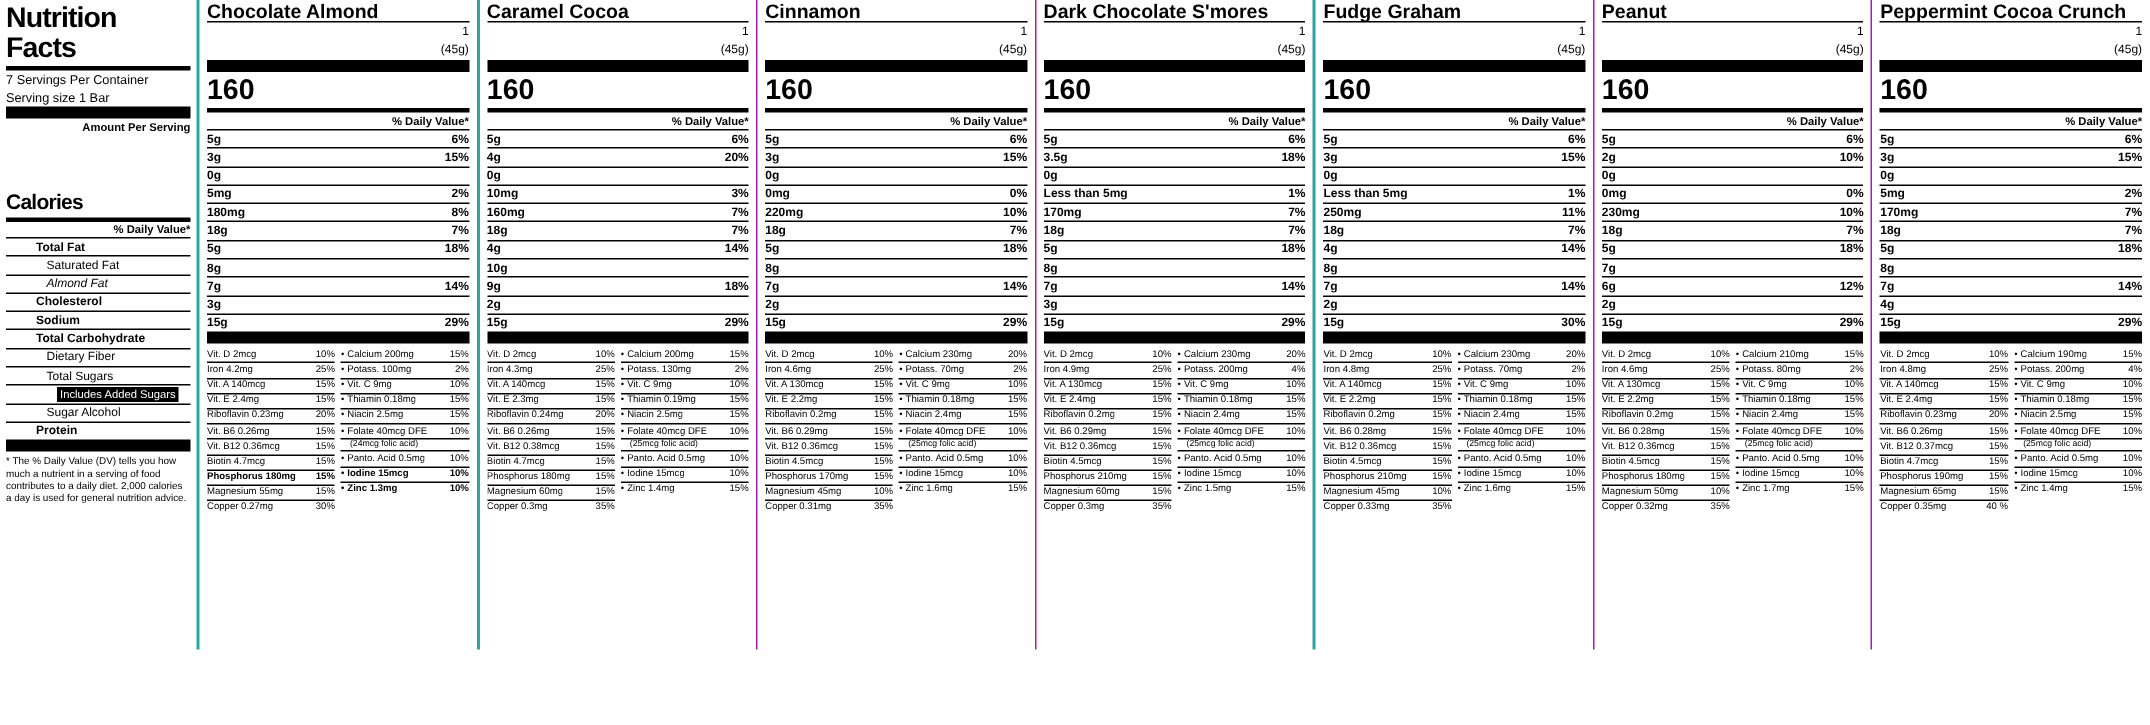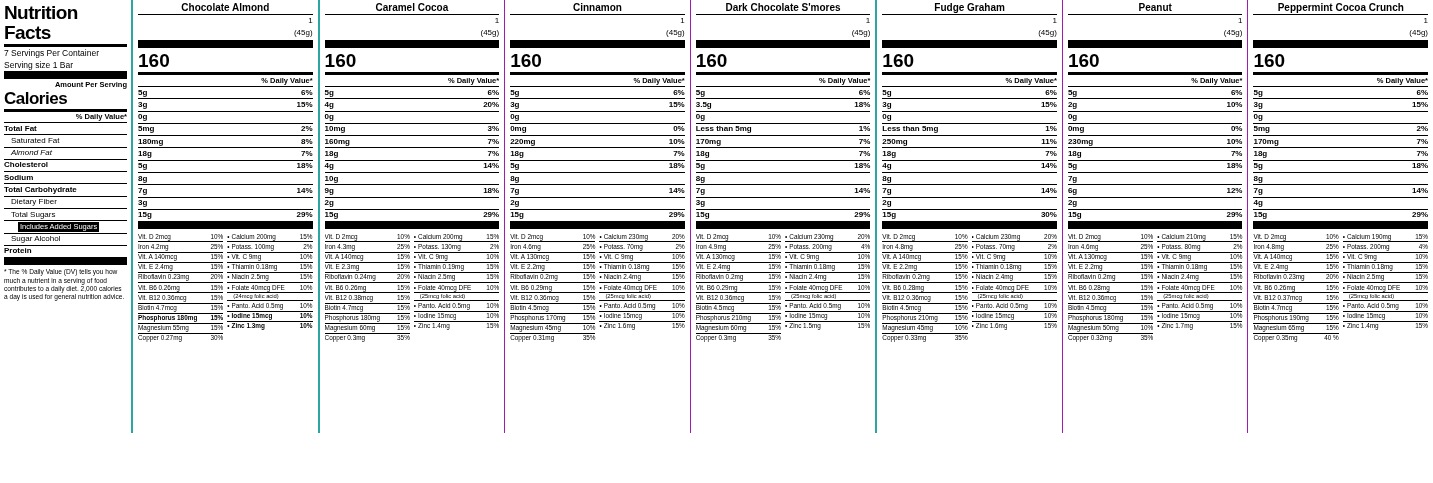--- a/index.html
+++ b/index.html
@@ -53,38 +53,38 @@
     line-height: 9px;
     text-align: right;
   }
   .cal-row {
     display: flex;
     align-items: flex-end;
     justify-content: space-between;
     line-height: 19px;
     padding-bottom: 1px;
   }
-  .cal-word { font-size: 17px; font-weight: bold; letter-spacing: -0.5px; }
+  .cal-word { font-size: 14px; font-weight: bold; letter-spacing: -0.5px; margin-top: 36px; }
   .cal-num  { font-size: 19px; font-weight: bold; }
   .dv-head {
     text-align: right;
     font-size: 7.5px;
     font-weight: bold;
     line-height: 9px;
     padding: 0 0 1px 0;
   }
   .nut-row {
     display: flex;
     justify-content: space-between;
     font-size: 8px;
     line-height: 10.3px;
     border-bottom: 1px solid #000;
     padding: 0.5px 0 0.5px 0;
   }
-  .nut-row .n { white-space: nowrap; }
+  .nut-row .n { white-space: nowrap; margin-left: 20px; }
   .bold { font-weight: bold; }
   .ind1 { padding-left: 7px; }
   .ind2 { padding-left: 14px; }
   .ital { font-style: italic; }
   .addsug {
     background: #000;
     color: #fff;
     font-weight: normal;
     font-size: 7.5px;
     display: inline-block;
@@ -100,23 +100,23 @@
   
   .variant {
     flex: 1 1 0;
     padding: 3px 5px 2px 5px;
     position: relative;
     min-width: 0;
   }
   .variant.sep-teal { border-right: 2px solid #2aa7a0; }
   .variant.sep-black { border-right: 1px solid #a21caf; }
   .v-title {
-    font-size: 10px;
+    font-size: 13px;
     font-weight: bold;
-    text-align: center;
+    text-align: left;
     line-height: 10px;
     border-bottom: 1px solid #000;
     padding-bottom: 1px;
     white-space: nowrap;
   }
   .v-serv {
     font-size: 8px;
     text-align: right;
     line-height: 10.5px;
     padding-top: 1px;

